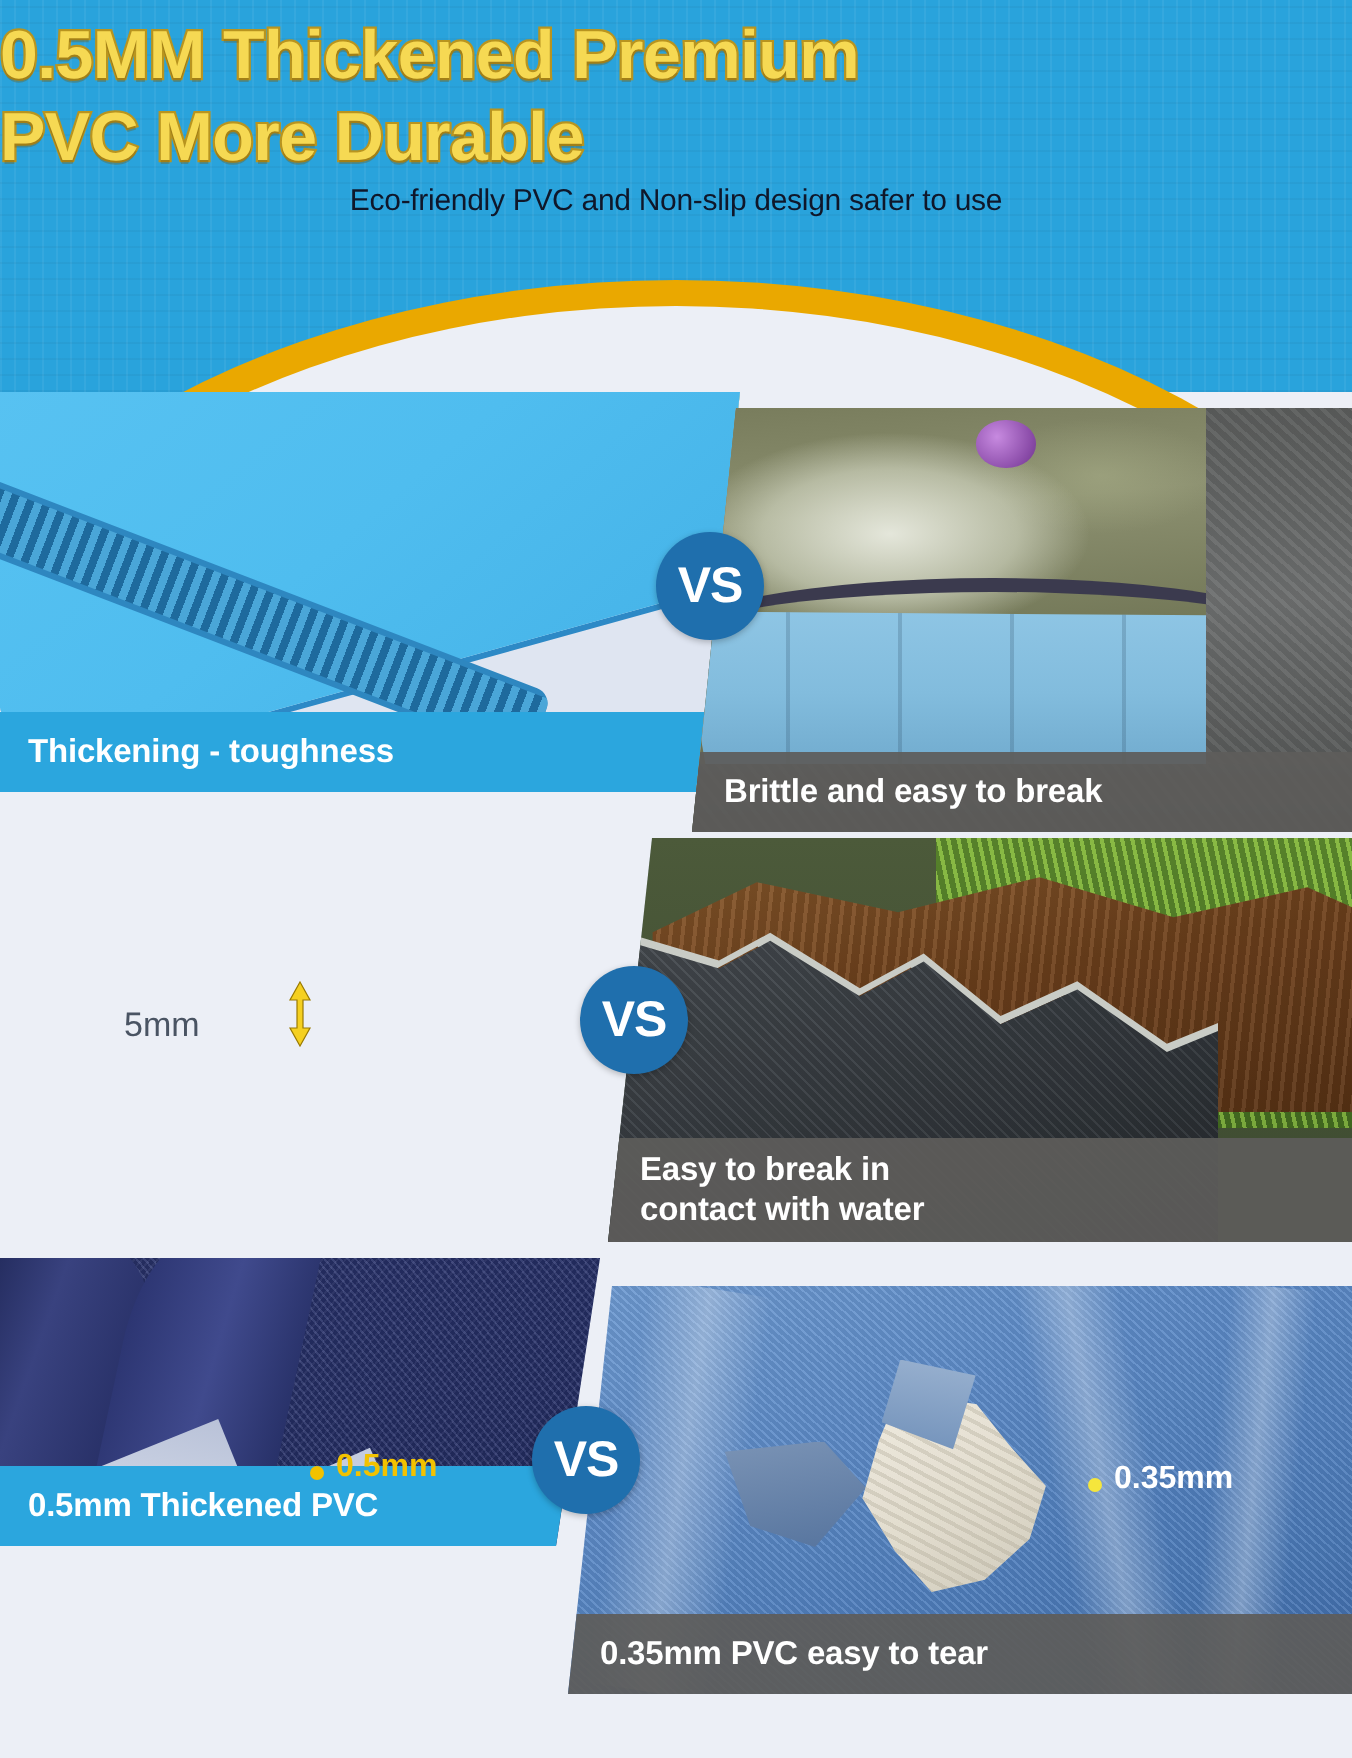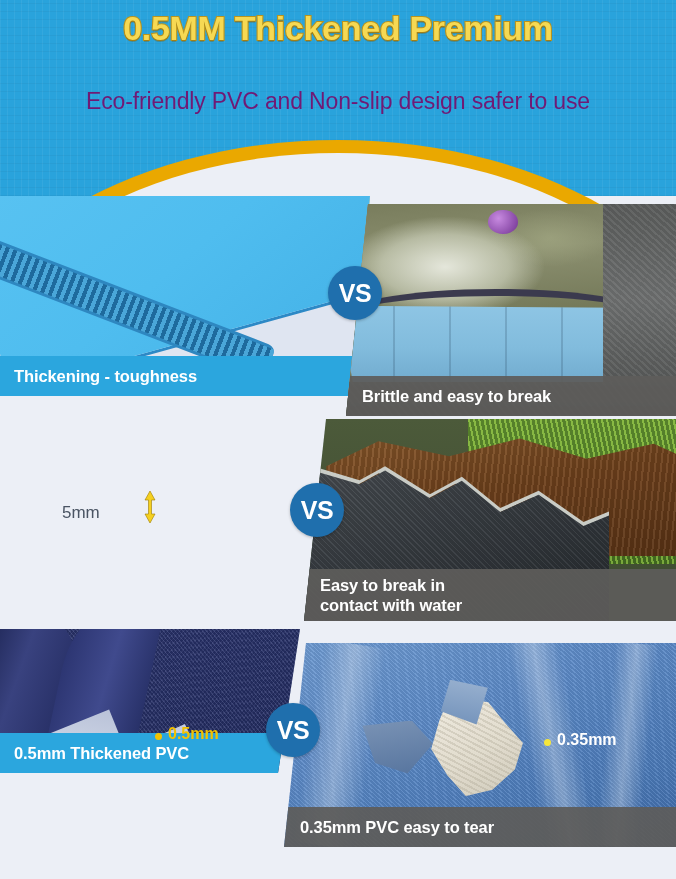--- a/index.html
+++ b/index.html
@@ -40,41 +40,41 @@
         rgba(0,0,0,0.035) 0px,
         rgba(0,0,0,0.035) 1px,
         rgba(0,0,0,0.0) 1px,
         rgba(0,0,0,0.0) 8px);
     pointer-events: none;
   }
   .title-block {
     position: absolute;
     left: 0; top: 8px;
     width: 676px;
-    text-align: center;
+    text-align: left;
   }
   .title-line {
     font-size: 34px;
     font-weight: bold;
     color: #f6d953;
     letter-spacing: -0.3px;
     line-height: 41px;
     -webkit-text-stroke: 2.2px #b8941f;
     paint-order: stroke fill;
     text-shadow: 0 2px 0 rgba(120,90,10,0.35);
   }
   .subtitle-block {
     position: absolute;
     left: 0; top: 90px;
     width: 676px;
     text-align: center;
   }
   .subtitle-line {
-    font-size: 23px;
-    color: #701a75;
+    font-size: 15px;
+    color: #0f172a;
     line-height: 22.5px;
     letter-spacing: -0.15px;
   }
 
   
   .arc-wrap {
     position: absolute;
     left: -60px;
     top: 140px;
     width: 796px;
@@ -511,20 +511,21 @@
 </head>
 <body>
 
 <div id="page">
 
   <div class="header">
     <div class="header-texture"></div>
 
     <div class="title-block">
       <div class="title-line">0.5MM Thickened Premium</div>
+      <div class="title-line">PVC More Durable</div>
     </div>
 
     <div class="subtitle-block">
       <div class="subtitle-line">Eco-friendly PVC and Non-slip design safer to use</div>
     </div>
   </div>
 
   <div class="body-fill"></div>
 
   <div class="arc-wrap">

